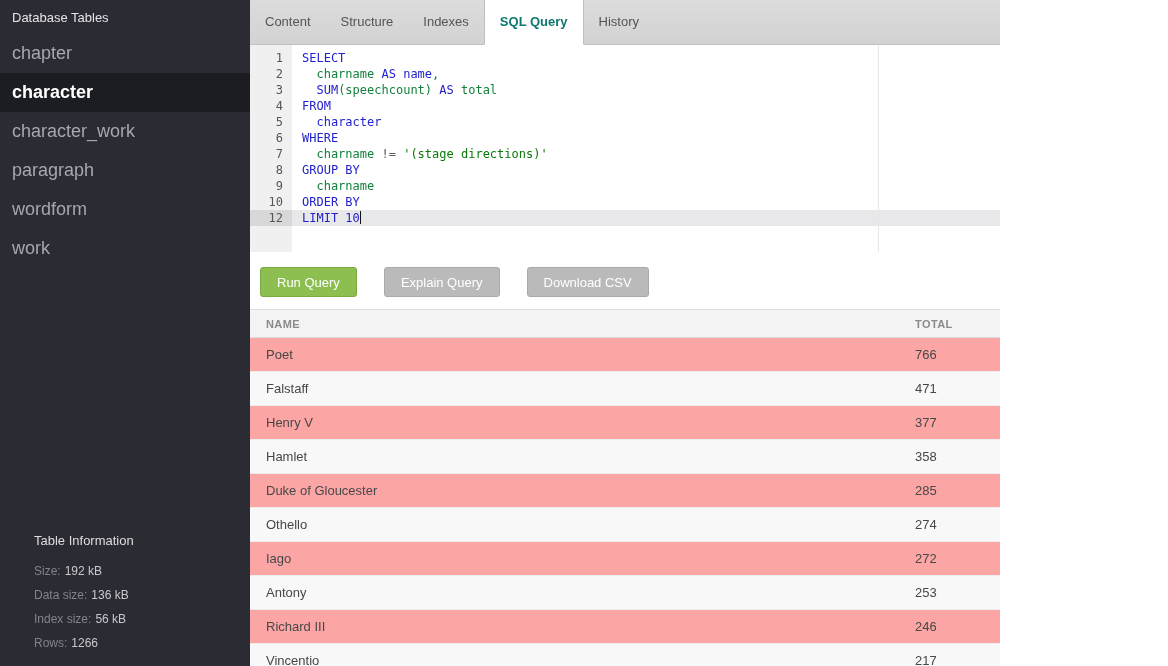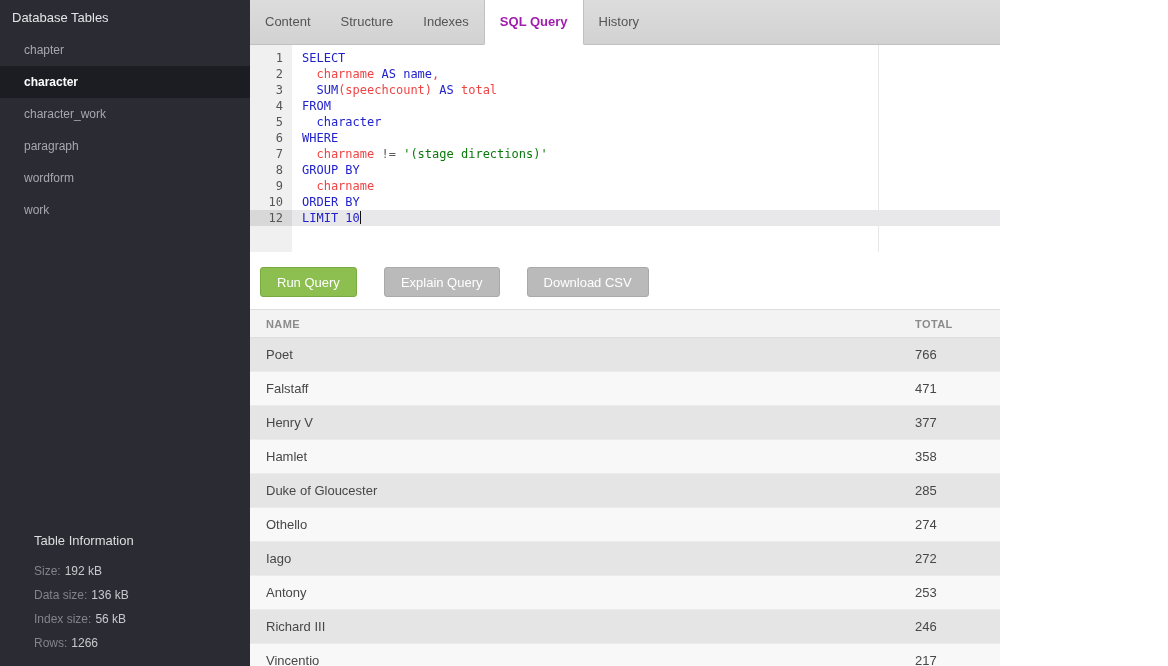--- a/index.html
+++ b/index.html
@@ -2,74 +2,74 @@
 <html><head>
 <meta charset="utf-8">
 <style>
   * { margin:0; padding:0; box-sizing:border-box; }
   html,body { width:1168px; height:666px; overflow:hidden; font-family:"Liberation Sans",sans-serif; }
   .app { width:1000px; height:666px; display:flex; background:#fff; overflow:hidden; }
 
   
   .sidebar { width:250px; flex-shrink:0; background:#2b2b33; position:relative; }
   .sidebar-title { color:#e4e4e8; font-size:13px; padding:10px 12px 9px 12px; }
-  .side-item { font-size:12px; color:#a7a7b0; padding:9px 24px; cursor:pointer; }
+  .side-item { font-size:18px; color:#a7a7b0; padding:9px 12px; cursor:pointer; }
   .side-item.active { background:#1c1c23; color:#ffffff; font-weight:bold; }
   .table-info { position:absolute; left:4px; right:0; bottom:0; padding:18px 12px 6px 30px; }
   .info-title { color:#dededf; font-size:13px; margin-bottom:16px; }
   .info-row { font-size:12px; margin-bottom:10px; }
   .info-label { color:#83838c; }
   .info-value { color:#c8c8cd; margin-left:4px; }
 
   
   .main { flex:1; min-width:0; display:flex; flex-direction:column; background:#fff; }
 
   
   .tabbar { height:45px; flex-shrink:0; display:flex; background:linear-gradient(#dcdcdc,#d2d2d2); }
   .tabs { display:flex; }
   .tab { padding:0 15px; line-height:44px; height:45px; font-size:13px; color:#555;
          border-bottom:1px solid #c0c0c0; cursor:pointer; }
-  .tab.active { background:#fff; color:#a21caf; font-weight:bold; border-bottom-color:#fff;
+  .tab.active { background:#fff; color:#0f766e; font-weight:bold; border-bottom-color:#fff;
                 border-left:1px solid #c0c0c0; border-right:1px solid #c0c0c0; }
   .tabbar-fill { flex:1; border-bottom:1px solid #c0c0c0; }
 
   
   .editor { position:relative; height:207px; flex-shrink:0; background:#fff;
             font-family:"DejaVu Sans Mono",monospace; font-size:12px; cursor:text; }
   .gutter-bg { position:absolute; left:0; top:0; bottom:0; width:42px; background:#f0f0f1; }
   .print-margin { position:absolute; left:628px; top:0; bottom:0; width:1px; background:#e7e7e7;
                   z-index:3; pointer-events:none; }
   .editor-lines { position:relative; z-index:1; padding-top:5px; }
   .ed-line { display:flex; height:16px; line-height:16px; }
   .gutter-cell { width:42px; flex-shrink:0; text-align:right; padding-right:9px; color:#565656; }
   .code-cell { flex:1; padding-left:10px; white-space:pre; color:#3a3a3a; }
   .ed-line.active .gutter-cell { background:#d8d8d8; }
   .ed-line.active .code-cell { background:#e8e8ea; }
   .tok-kw  { color:#2222cc;text-align:center; }
   .tok-str { color:#0a790a; }
   .tok-num { color:#2222cc; }
   .tok-op  { color:#5a5a5a; }
-  .tok-txt { color:#ef4444; }
+  .tok-txt { color:#15803d; }
   .cursor { display:inline-block; width:1px; height:13px; background:#111; vertical-align:-2px; }
 
   
   .toolbar { padding:15px 10px 12px 10px; display:flex; gap:27px; flex-shrink:0; }
   .btn { font-family:"Liberation Sans",sans-serif; font-size:13px; color:#fff; height:30px;
          padding:0 16px; border-radius:3px; cursor:pointer; }
   .btn-green { background:#8cbe50; border:1px solid #7aab40; }
   .btn-gray  { background:#bababa; border:1px solid #a9a9a9; }
 
   
   .results { flex:1; overflow:hidden; }
   .results-head { display:grid; grid-template-columns:649px 1fr; background:#f3f3f3;
                   border-top:1px solid #dddddd; border-bottom:1px solid #dddddd; }
   .th { padding:8px 16px 7px 16px; font-size:11px; font-weight:bold; color:#8b8b8b;
         letter-spacing:.4px; cursor:pointer; }
   .tr { display:grid; grid-template-columns:649px 1fr; border-bottom:1px solid #ececec;
-        background:#e5e5e5; cursor:default; }
+        background:#fca5a5; cursor:default; }
   .tr:nth-child(even) { background:#f8f8f8; }
   .td { padding:9px 16px; font-size:13px; color:#474747; }
 </style>
 </head>
 <body>
 
 <div class="app">
 
   <aside class="sidebar">
     <div class="sidebar-title">Database Tables</div>

